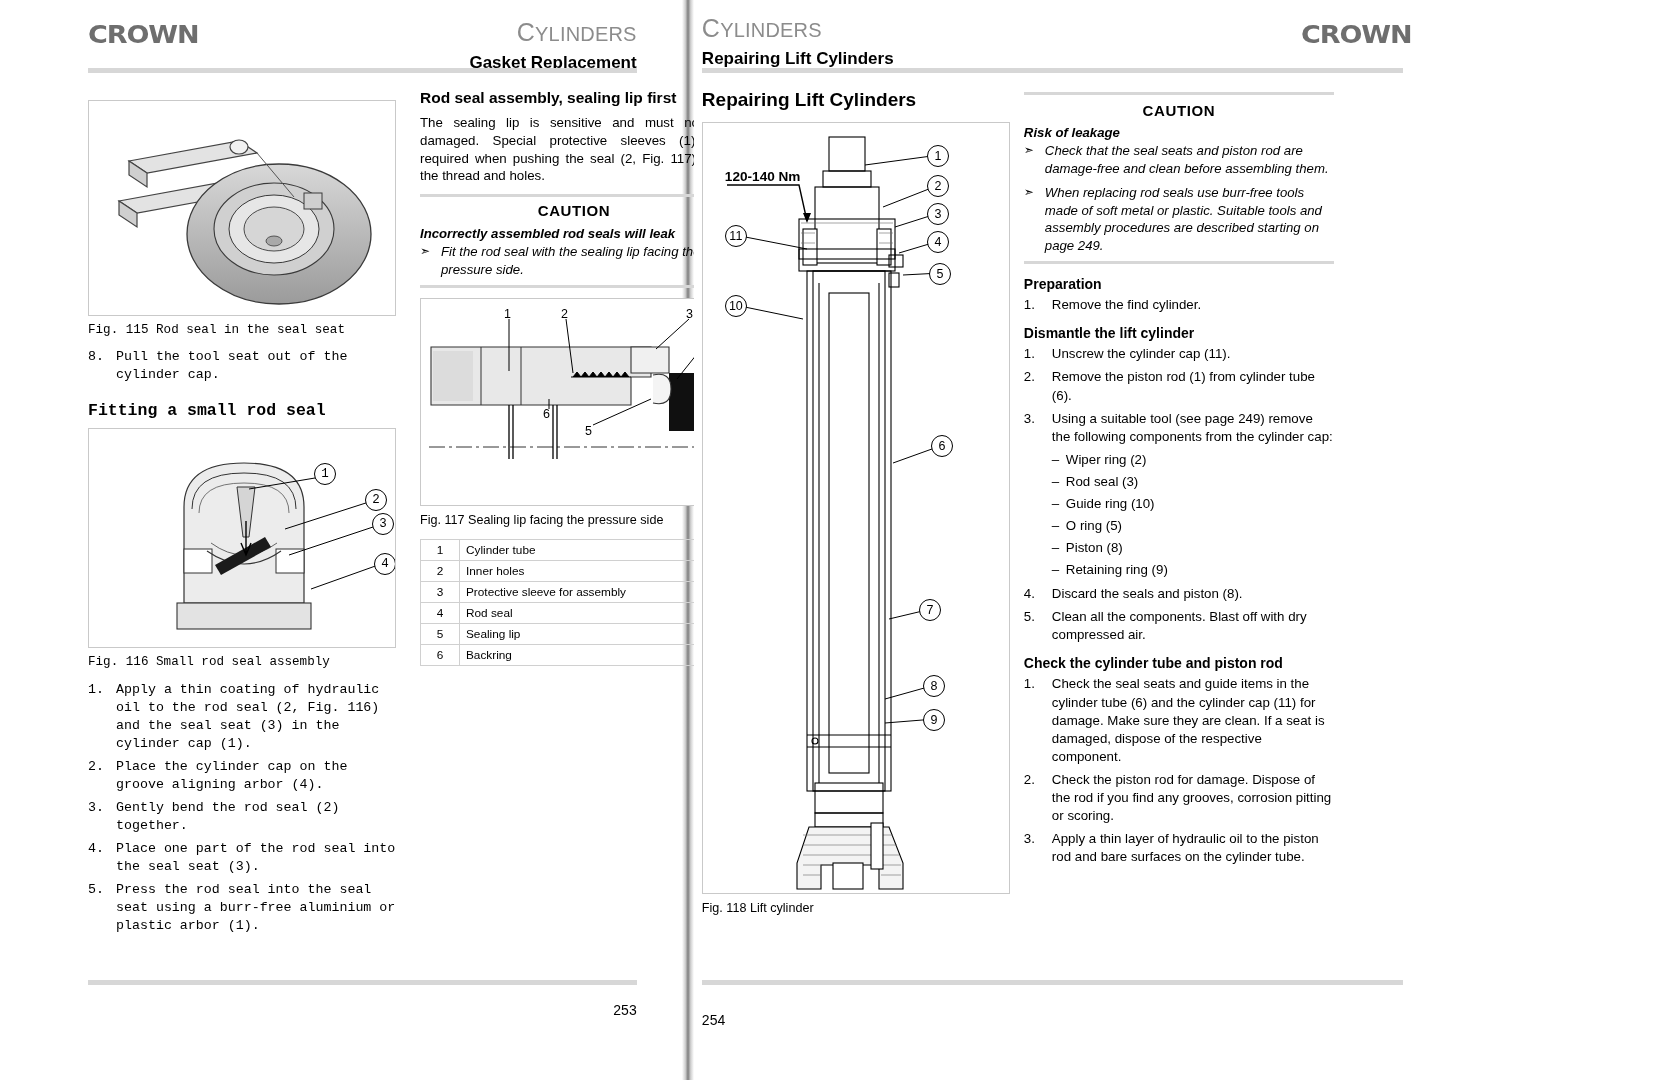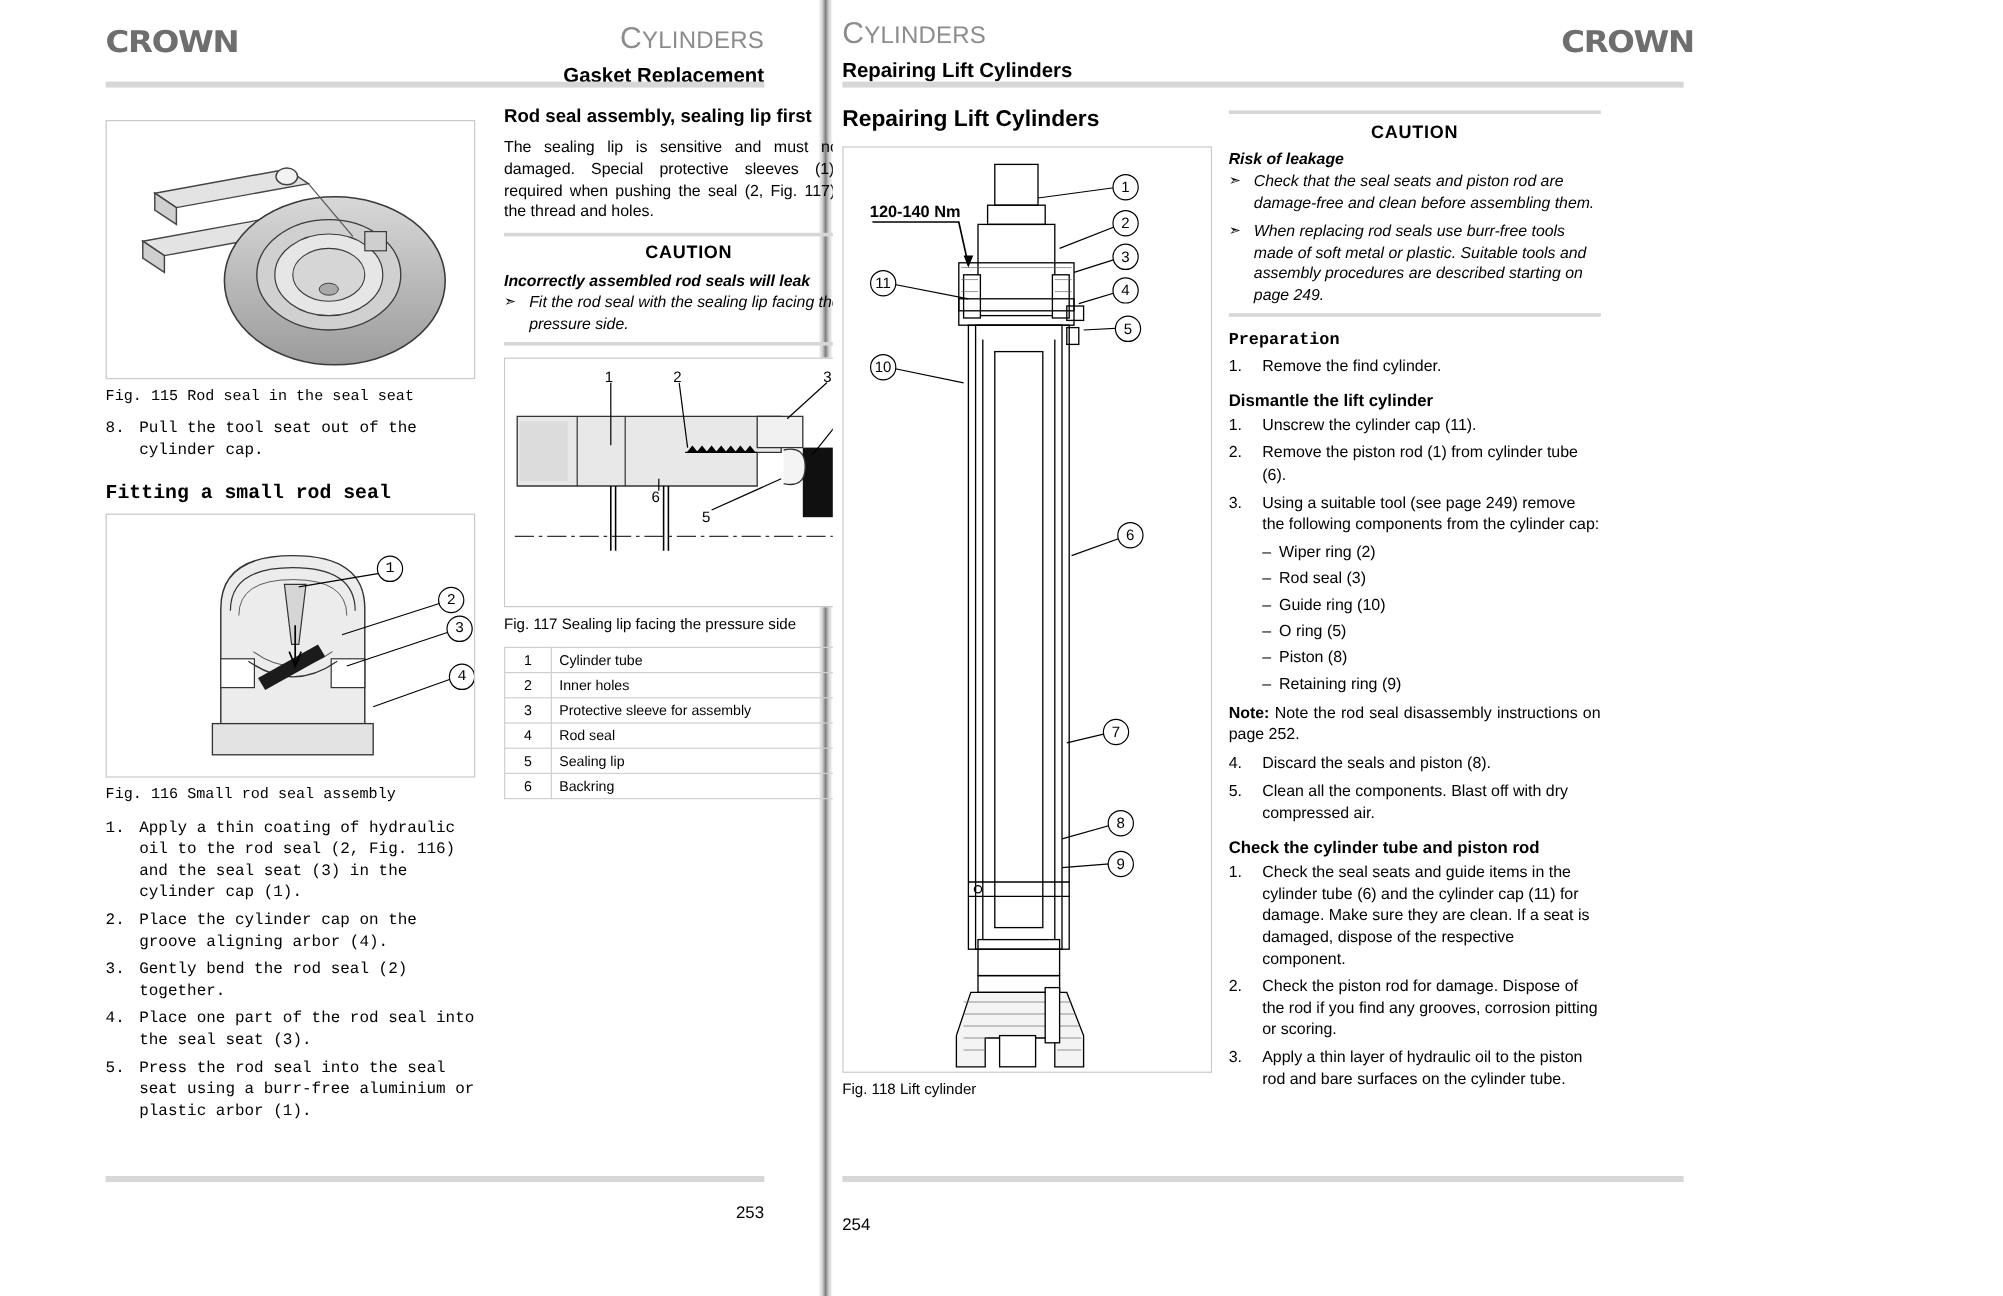--- a/index.html
+++ b/index.html
@@ -365,21 +365,21 @@
             <span class="gl">➣</span>
             <span class="tx">Check that the seal seats and piston rod are damage-free and clean before assembling them.</span>
           </div>
           <div class="bullet-arrow">
             <span class="gl">➣</span>
             <span class="tx">When replacing rod seals use burr-free tools made of soft metal or plastic. Suitable tools and assembly procedures are described starting on page 249.</span>
           </div>
         </div>
       <div class="caution-rule" style="margin:2px 0 12px 0;"></div>
 
-      <h3 class="subheading" style="margin-top:0;font-family:Liberation Mono, monospace;">Preparation</h3>
+      <h3 class="subheading" style="margin-top:0;">Preparation</h3>
       <ol class="numlist" id="prep-steps">
           <li>
             <span class="n">1.</span>
             <span class="t">Remove the find cylinder.</span>
           </li>
         </ol>
 
       <h3 class="subheading">Dismantle the lift cylinder</h3>
       <ol class="numlist" id="dis-steps">
           <li>
@@ -414,24 +414,20 @@
           </li>
           <li>
             <span class="d">–</span>
             <span>Piston (8)</span>
           </li>
           <li>
             <span class="d">–</span>
             <span>Retaining ring (9)</span>
           </li>
         </ul>
-      <p class="note-p">
-        <b>Note:</b>
-        <span>Note the rod seal disassembly instructions on page 252.</span>
-      </p>
       <ol class="numlist" id="dis-steps-after">
           <li>
             <span class="n">4.</span>
             <span class="t">Discard the seals and piston (8).</span>
           </li>
           <li>
             <span class="n">5.</span>
             <span class="t">Clean all the components. Blast off with dry compressed air.</span>
           </li>
         </ol>

